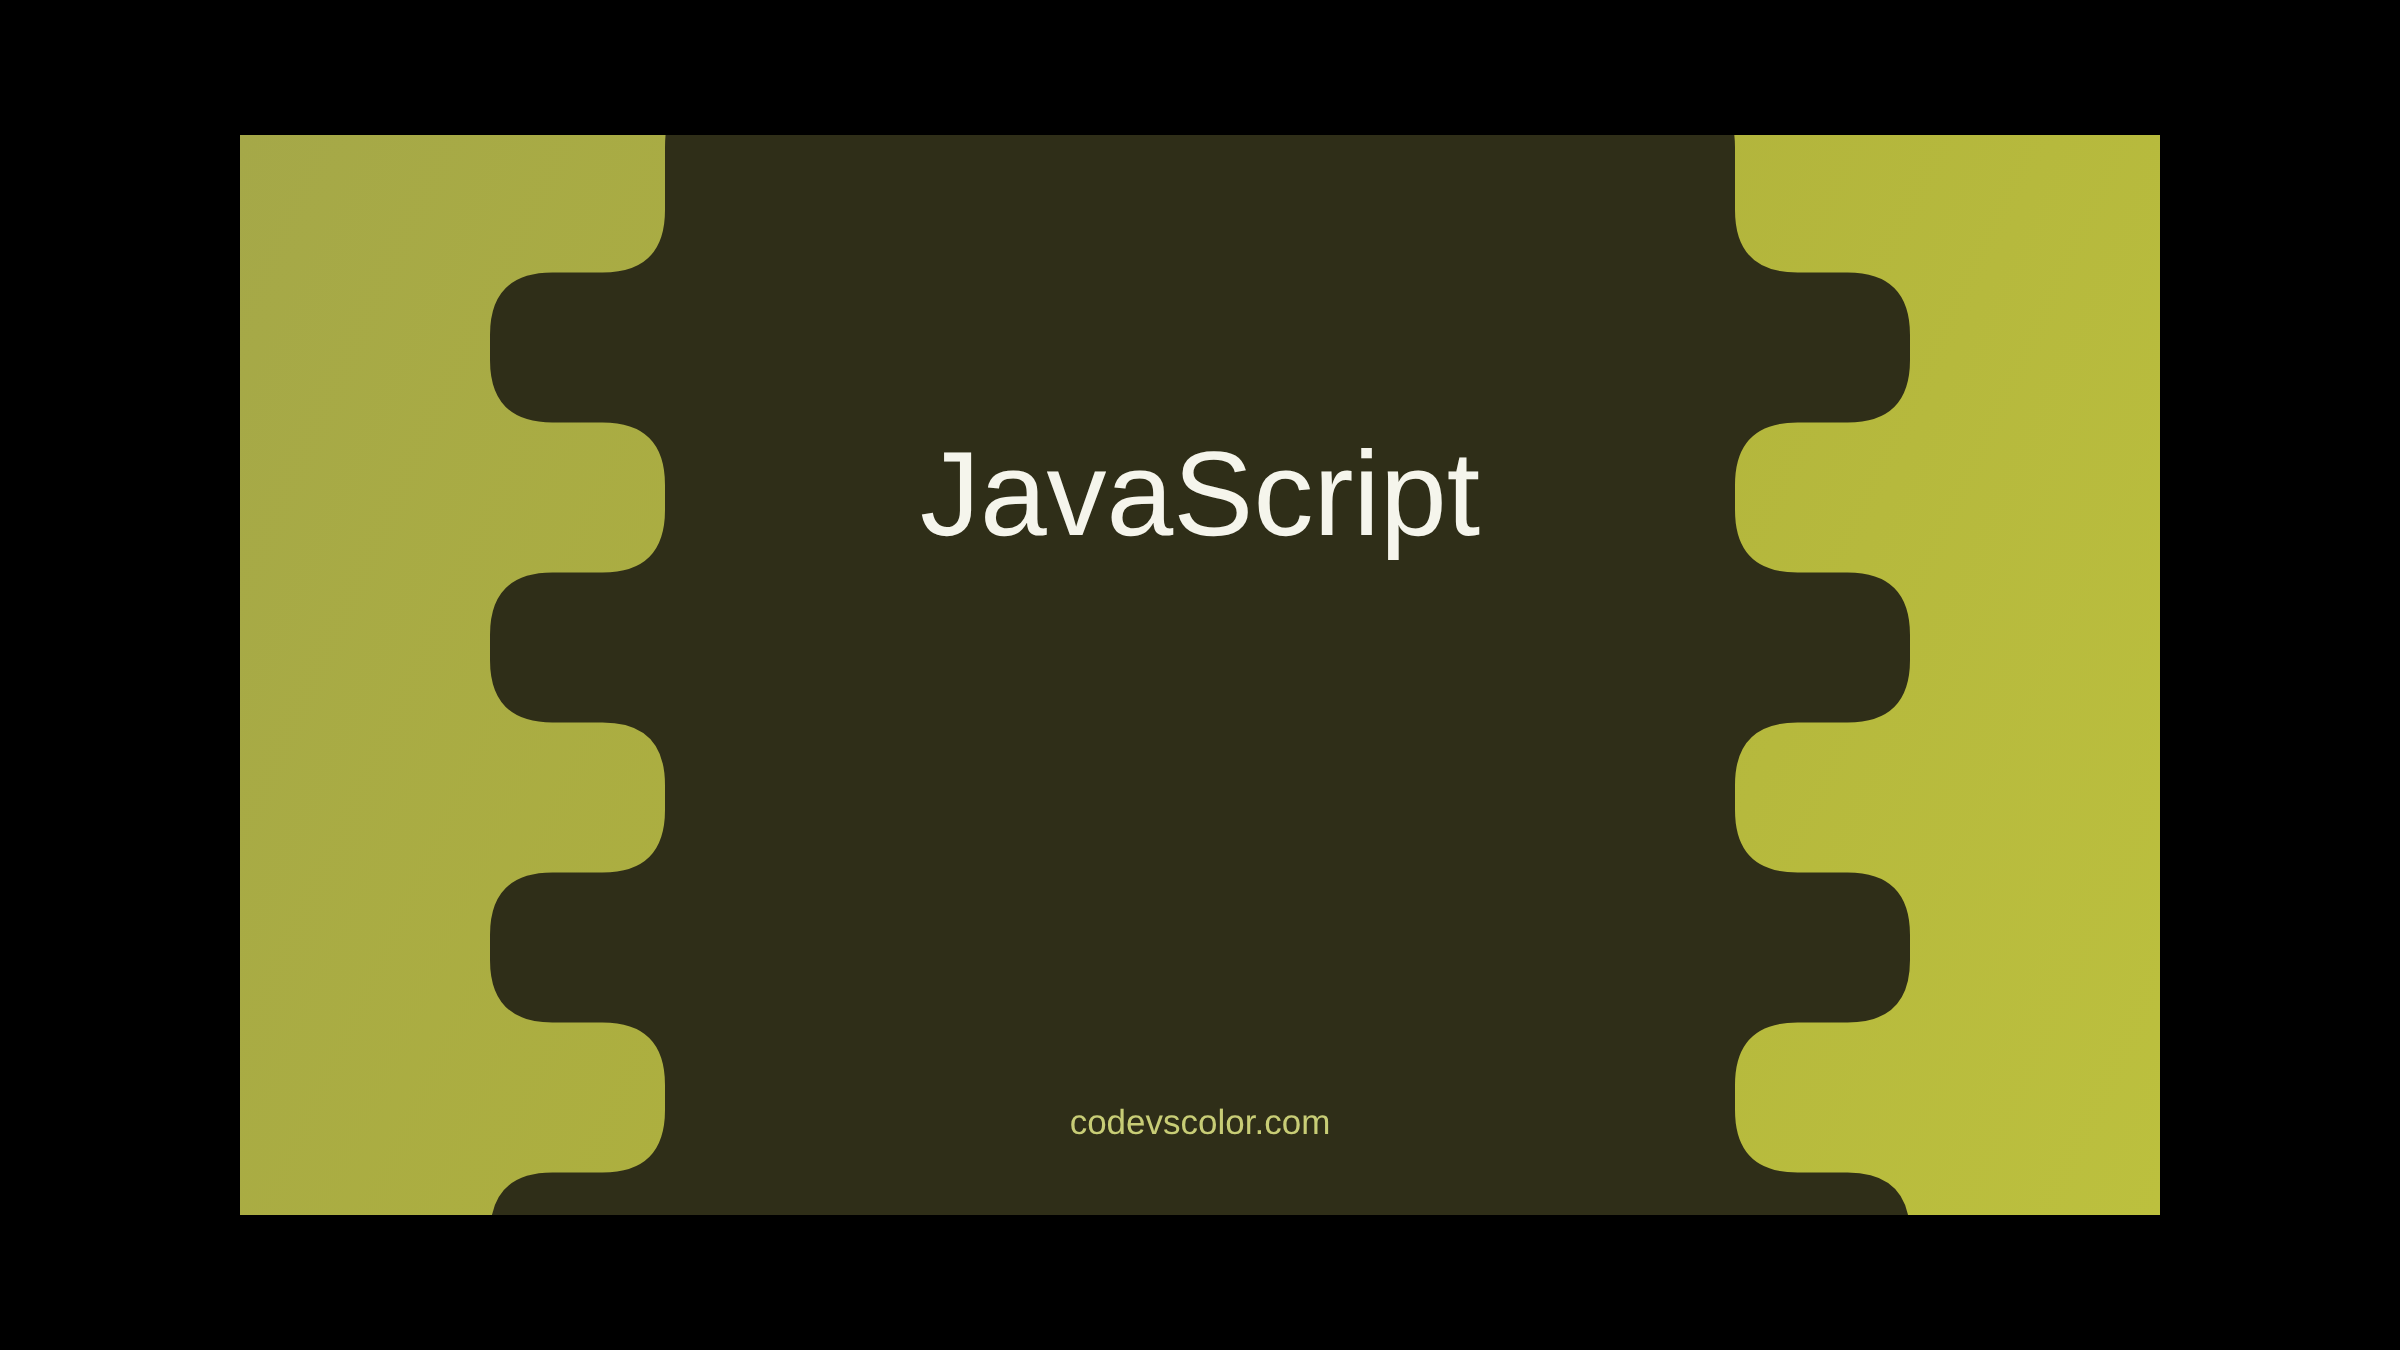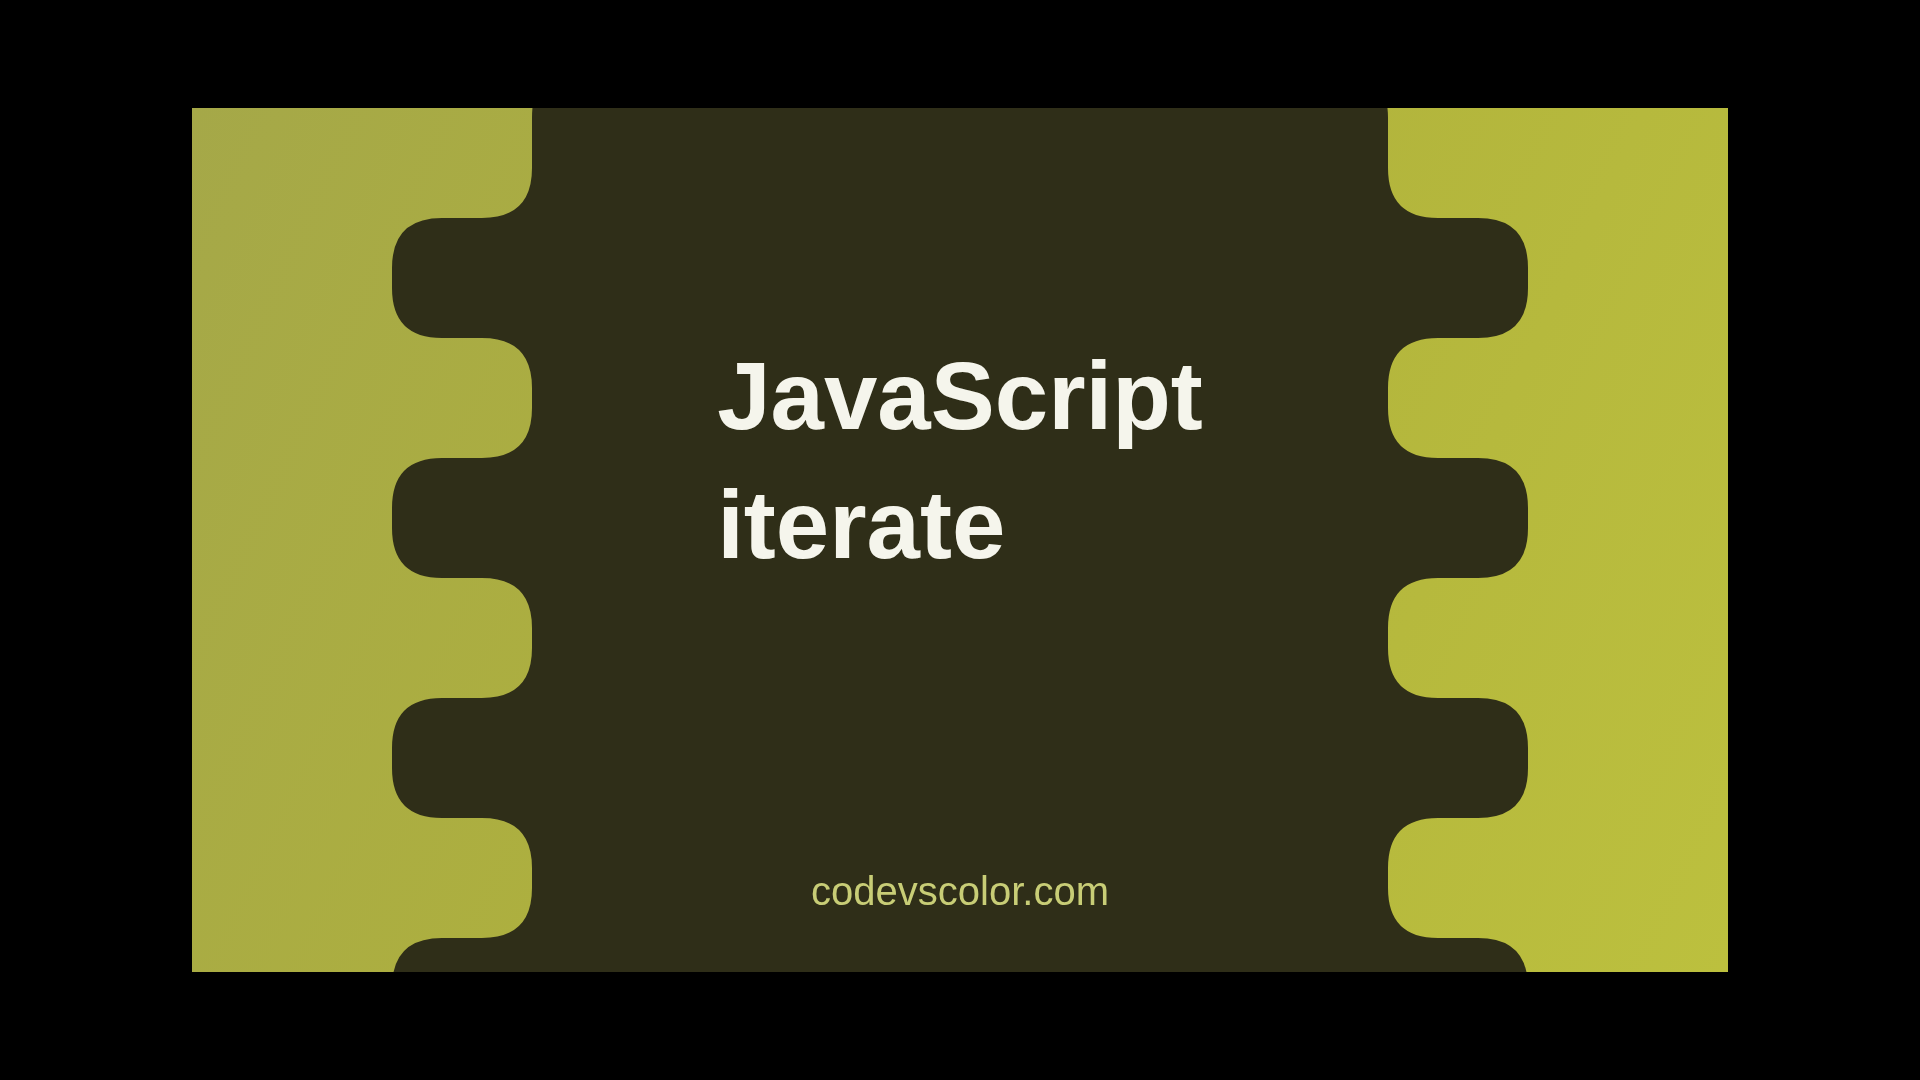--- a/index.html
+++ b/index.html
@@ -44,33 +44,33 @@
       display: flex;
       flex-direction: column;
       justify-content: center;
       align-items: center;
       z-index: 2;
     }
     
     .title {
       color: #f5f5ec;
       font-size: 96px;
-      font-weight: 700;
-      text-align: left;
+      font-weight: 400;
+      text-align: center;
       line-height: 1.35;
       margin-top: -30px;
     }
     
     .attribution {
       position: absolute;
       bottom: 58px;
       left: 50%;
       transform: translateX(-50%);
       color: #c8cd76;
-      font-size: 40px;
+      font-size: 28px;
       font-weight: 500;
       z-index: 2;
       text-align: center;
     }
   </style>
 </head>
 <body>
 
 <div class="card">
   <svg class="blob-svg" viewBox="0 0 1536 864" preserveAspectRatio="none">
@@ -137,19 +137,19 @@
       Q 1196,110 1196,60
       L 1196,10
       Q 1196,-40 1146,-40
       Z
     "></path>
   </svg>
 
   <div class="content">
     <div class="title">
       <span>JavaScript</span><br>
-      <span>iterate</span><br>
+      <br>
       <br>
     </div>
   </div>
 
   <div class="attribution">codevscolor.com</div>
 </div>
 
 </body></html>

